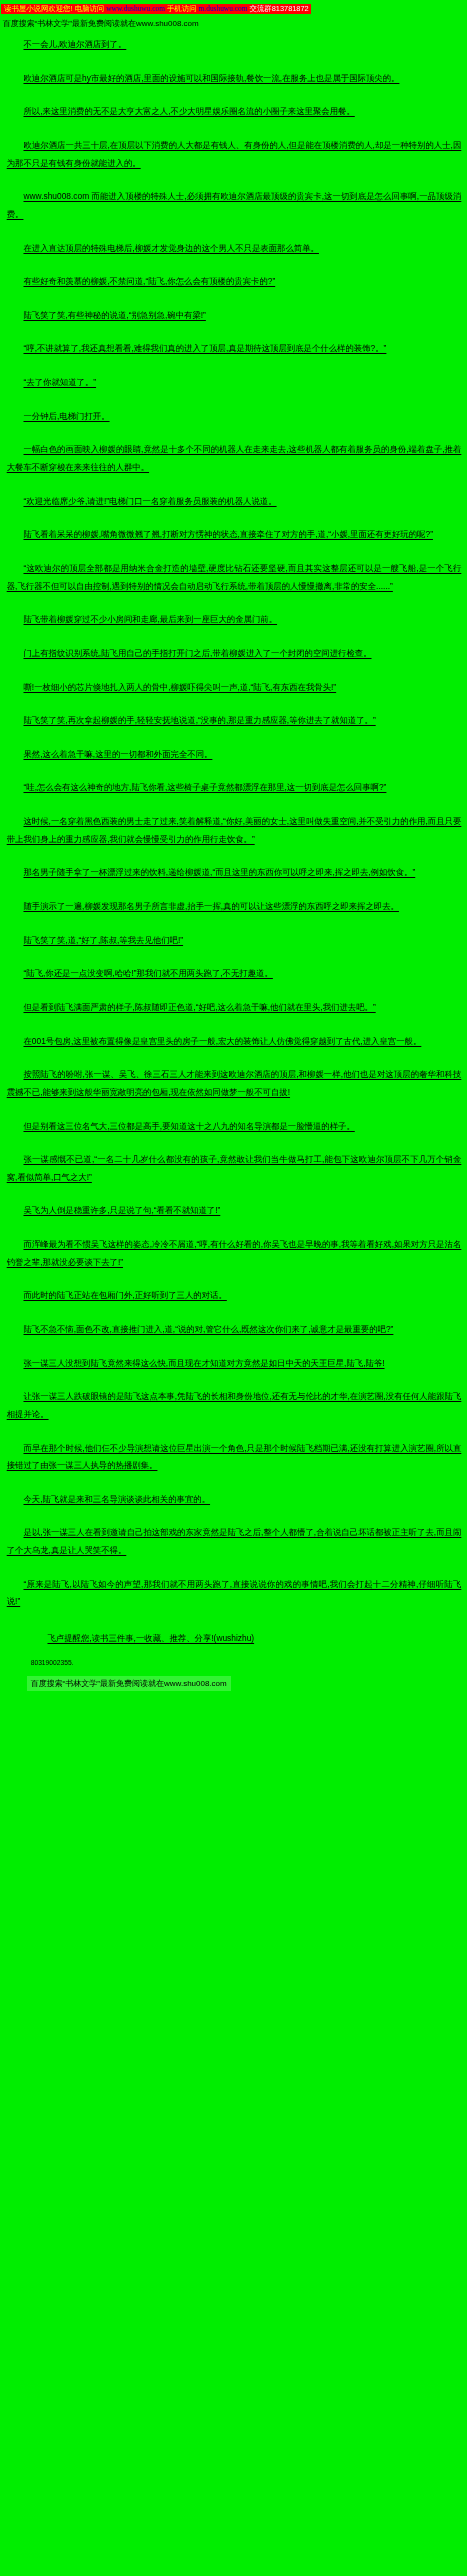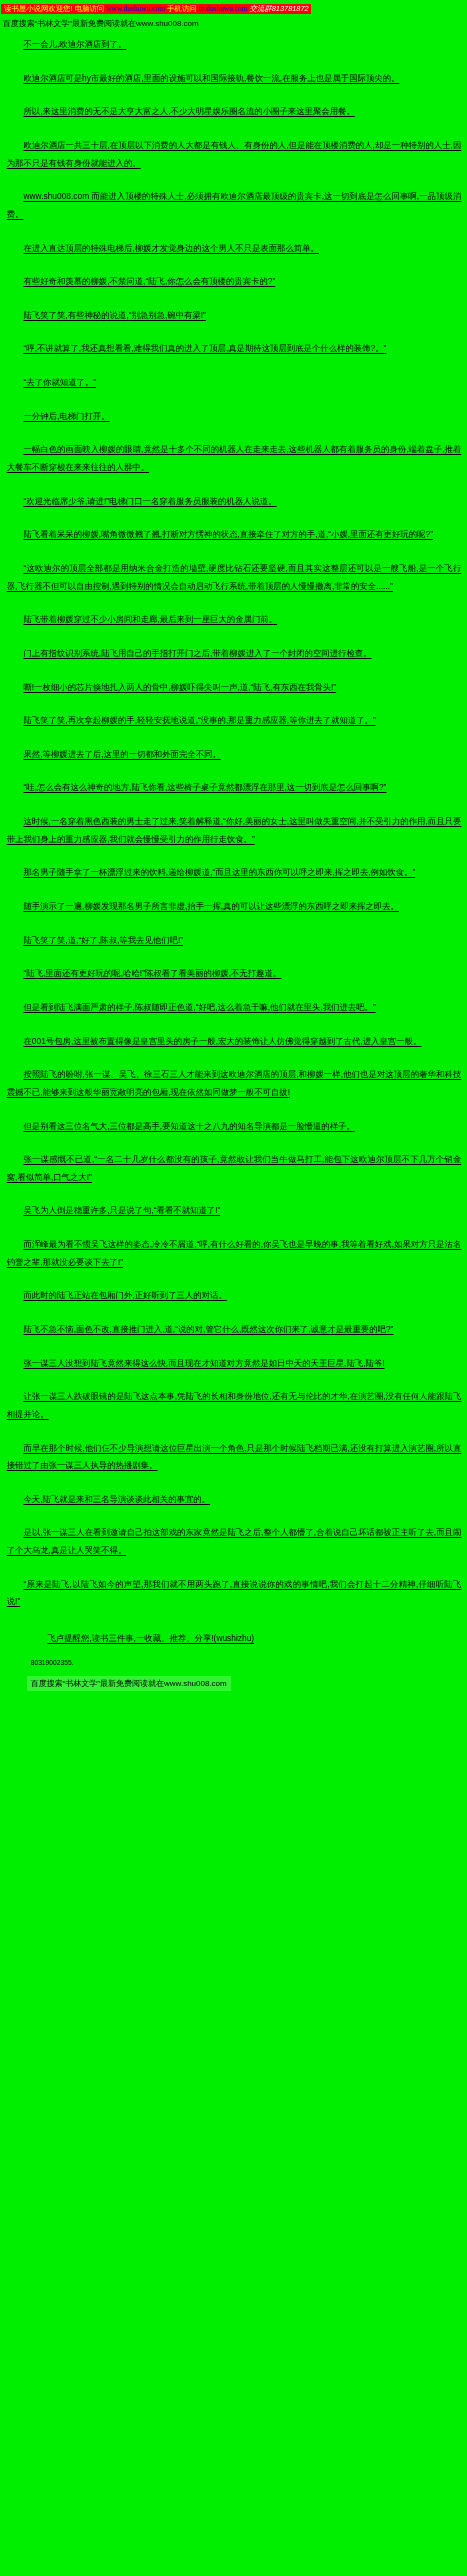--- a/index.html
+++ b/index.html
@@ -27,21 +27,20 @@
     white-space: nowrap;
   }
   .topbar .link {
     color: #0000cc;
     text-decoration: none;
     cursor: pointer;
     font-family: Liberation Serif, serif;
   }
   .topbar .group {
     color: #ffffff;
-    font-style: italic;
   }
   .promo {
     font-size: 8px;
     color: #000;
     padding: 4px 0 2.7px 2.7px;
   }
   .content {
     padding: 4px 6.7px 0 6.7px;
   }
   .para {
@@ -106,27 +105,27 @@
     <p class="para">“去了你就知道了。”</p>
     <p class="para">一分钟后,电梯门打开。</p>
     <p class="para">一幅白色的画面映入柳媛的眼睛,竟然是十多个不同的机器人在走来走去,这些机器人都有着服务员的身份,端着盘子,推着大餐车不断穿梭在来来往往的人群中。</p>
     <p class="para">“欢迎光临席少爷,请进!”电梯门口一名穿着服务员服装的机器人说道。</p>
     <p class="para">陆飞看着呆呆的柳媛,嘴角微微翘了翘,打断对方愣神的状态,直接牵住了对方的手,道,“小媛,里面还有更好玩的呢?”</p>
     <p class="para">“这欧迪尔的顶层全部都是用纳米合金打造的墙壁,硬度比钻石还要坚硬,而且其实这整层还可以是一艘飞船,是一个飞行器,飞行器不但可以自由控制,遇到特别的情况会自动启动飞行系统,带着顶层的人慢慢撤离,非常的安全......”</p>
     <p class="para">陆飞带着柳媛穿过不少小房间和走廊,最后来到一座巨大的金属门前。</p>
     <p class="para">门上有指纹识别系统,陆飞用自己的手指打开门之后,带着柳媛进入了一个封闭的空间进行检查。</p>
     <p class="para">嘶!一枚细小的芯片倏地扎入两人的骨中,柳媛吓得尖叫一声,道,“陆飞,有东西在我骨头!”</p>
     <p class="para">陆飞笑了笑,再次拿起柳媛的手,轻轻安抚地说道,“没事的,那是重力感应器,等你进去了就知道了。”</p>
-    <p class="para">果然,等柳媛进去了后,这里的一切都和外面完全不同。</p>
+    <p class="para">果然,这么着急干嘛,这里的一切都和外面完全不同。</p>
     <p class="para">“哇,怎么会有这么神奇的地方,陆飞你看,这些椅子桌子竟然都漂浮在那里,这一切到底是怎么回事啊?”</p>
     <p class="para">这时候,一名穿着黑色西装的男士走了过来,笑着解释道,“你好,美丽的女士,这里叫做失重空间,并不受引力的作用,而且只要带上我们身上的重力感应器,我们就会慢慢受引力的作用行走饮食。”</p>
     <p class="para">那名男子随手拿了一杯漂浮过来的饮料,递给柳媛道,“而且这里的东西你可以呼之即来,挥之即去,例如饮食。”</p>
     <p class="para">随手演示了一遍,柳媛发现那名男子所言非虚,抬手一挥,真的可以让这些漂浮的东西呼之即来挥之即去。</p>
     <p class="para">陆飞笑了笑,道,“好了,陈叔,等我去见他们吧!”</p>
-    <p class="para">“陆飞,里面还有更好玩的呢,哈哈!”陈叔看了看美丽的柳媛,不无打趣道。</p>
+    <p class="para">“陆飞,你还是一点没变啊,哈哈!”那我们就不用两头跑了,不无打趣道。</p>
     <p class="para">但是看到陆飞满面严肃的样子,陈叔随即正色道,“好吧,这么着急干嘛,他们就在里头,我们进去吧。”</p>
     <p class="para">在001号包房,这里被布置得像是皇宫里头的房子一般,宏大的装饰让人仿佛觉得穿越到了古代,进入皇宫一般。</p>
     <p class="para">按照陆飞的吩咐,张一谋、吴飞、徐三石三人才能来到这欧迪尔酒店的顶层,和柳媛一样,他们也是对这顶层的奢华和科技震撼不已,能够来到这般华丽宽敞明亮的包厢,现在依然如同做梦一般不可自拔!</p>
     <p class="para">但是别看这三位名气大,三位都是高手,要知道这十之八九的知名导演都是一脸懵逼的样子。</p>
     <p class="para">张一谋感慨不已道,“一名二十几岁什么都没有的孩子,竟然敢让我们当牛做马打工,能包下这欧迪尔顶层不下几万个销金窝,看似简单,口气之大!”</p>
     <p class="para">吴飞为人倒是稳重许多,只是说了句,“看看不就知道了!”</p>
     <p class="para">而浑峰最为看不惯吴飞这样的姿态,冷冷不屑道,“哼,有什么好看的,你吴飞也是早晚的事,我等着看好戏,如果对方只是沽名钓誉之辈,那就没必要谈下去了!”</p>
     <p class="para">而此时的陆飞正站在包厢门外,正好听到了三人的对话。</p>
     <p class="para">陆飞不急不恼,面色不改,直接推门进入,道,“说的对,管它什么,既然这次你们来了,诚意才是最重要的吧?”</p>
     <p class="para">张一谋三人没想到陆飞竟然来得这么快,而且现在才知道对方竟然是如日中天的天王巨星,陆飞,陆爷!</p>

